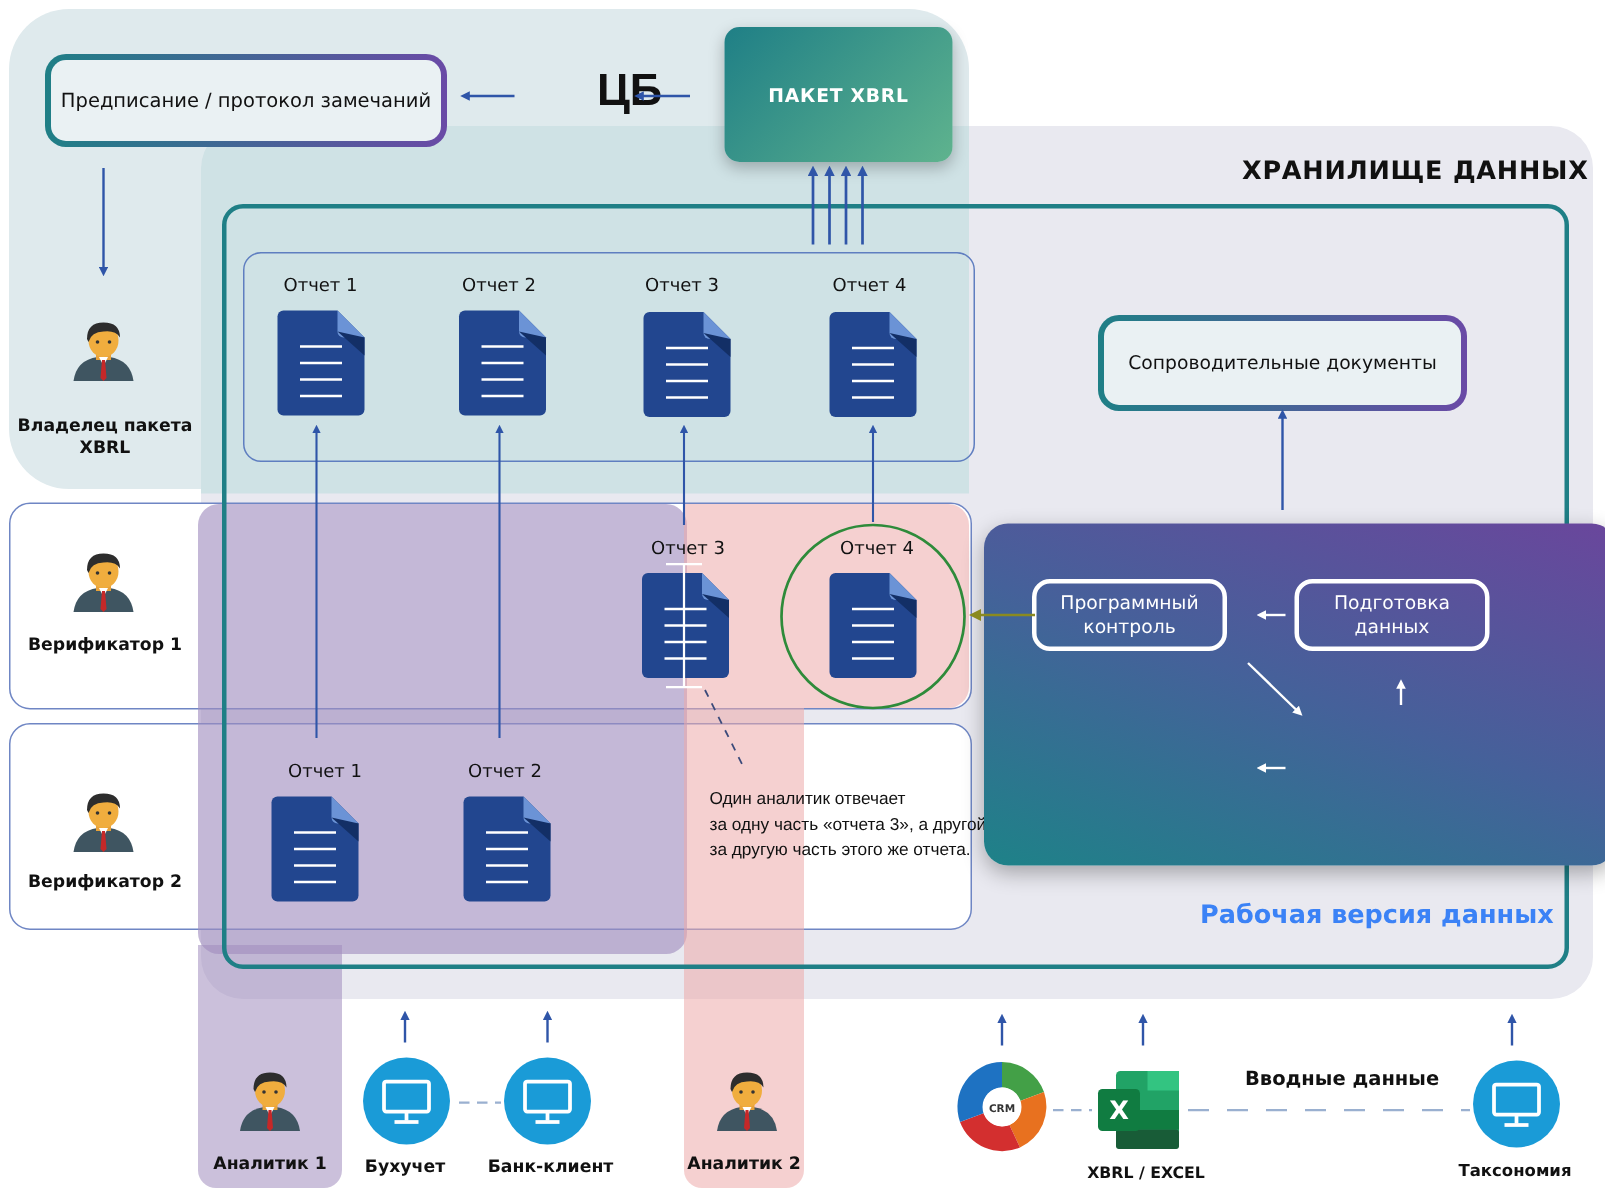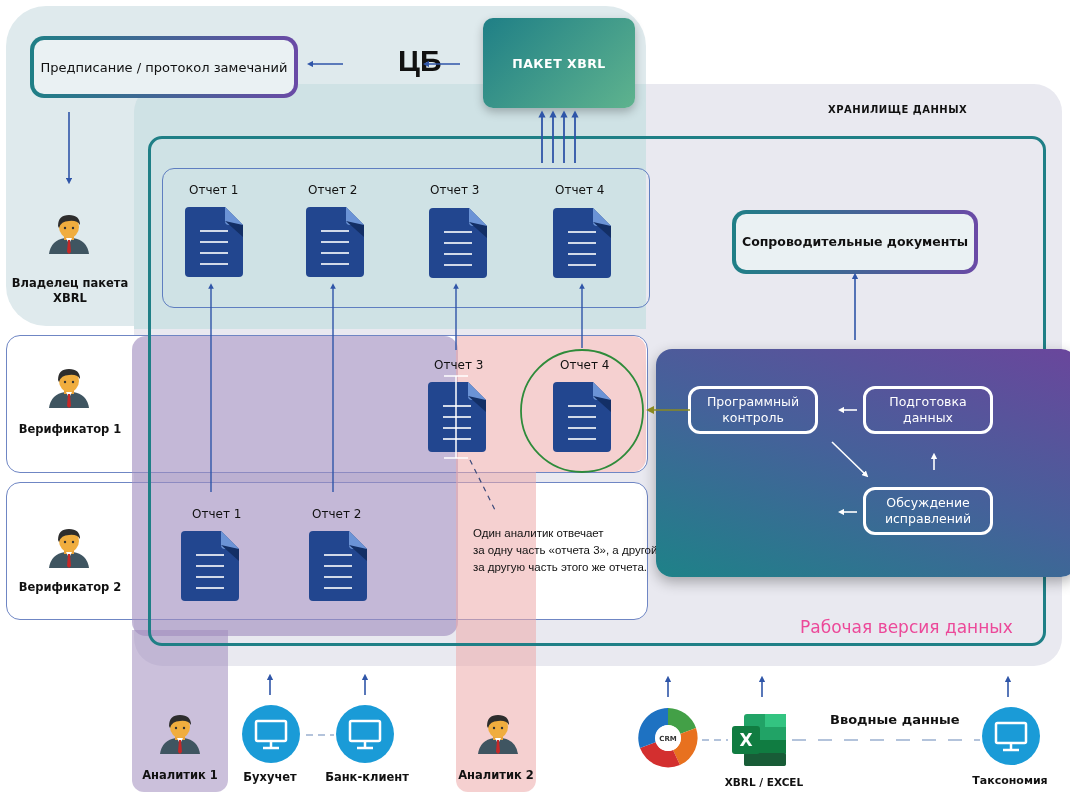--- a/index.html
+++ b/index.html
@@ -16,25 +16,25 @@
   #col-analyst1-low{left:132px;top:630px;width:96px;height:162px;background:rgba(160,140,190,0.55);border-radius:0 0 12px 12px;}
   #col-analyst2{left:456px;top:336px;width:190px;height:136px;background:rgba(236,170,170,0.55);border-radius:0 14px 14px 0;}
   #col-analyst2-strip{left:456px;top:472px;width:80px;height:320px;background:rgba(236,170,170,0.55);border-radius:0 0 12px 12px;}
   #workframe{left:148px;top:136px;width:898px;height:510px;border:3px solid #1f7f86;border-radius:14px;box-sizing:border-box;}
   #reports-box{left:162px;top:168px;width:486px;height:138px;border:1.5px solid #5f7ec0;border-radius:12px;}
   .grad-box{border-radius:14px;padding:4px;background:linear-gradient(90deg,#1f7f86,#6a4aa6);}
   .grad-box > div{background:#eaf1f3;border-radius:10px;width:100%;height:100%;display:flex;align-items:center;justify-content:center;text-align:center;}
   #prescription{left:30px;top:36px;width:260px;height:54px;}
   #prescription .inner{font-size:13px;color:#111;}
   #accomp{left:732px;top:210px;width:238px;height:56px;}
-  #accomp .inner{font-size:12.5px;font-weight:bold;line-height:16px;}
+  #accomp .inner{font-size:12.5px;font-weight:normal;line-height:16px;}
   #cb-label{left:358px;top:44px;font-size:30px;font-weight:bold;font-family:"Liberation Sans",sans-serif;margin-left:40px;}
   #xbrl-pkg{left:483px;top:18px;width:152px;height:90px;border-radius:10px;background:linear-gradient(135deg,#1f7f86,#5fb38e);color:#fff;font-weight:bold;font-size:12.5px;display:flex;align-items:center;justify-content:center;box-shadow:0 4px 10px rgba(0,0,0,.25);letter-spacing:.5px;}
-  #storage-title{left:828px;top:104px;font-size:10px;font-weight:bold;letter-spacing:.5px;}
-  #work-title{left:800px;top:600px;font-size:17px;font-weight:normal;color:#ec4899;margin-top:17px;}
+  #storage-title{left:828px;top:104px;font-size:17px;font-weight:bold;letter-spacing:.5px;}
+  #work-title{left:800px;top:600px;font-size:17px;font-weight:bold;color:#3b82f6;}
   .lbl{font-size:12px;color:#111;white-space:nowrap;}
   .person-lbl{font-size:11.5px;font-weight:bold;text-align:center;color:#111;}
   #process-panel{left:656px;top:349px;width:421px;height:228px;border-radius:16px;background:linear-gradient(20deg,#1e8288 0%,#45619a 50%,#6a469c 100%);box-shadow:0 5px 14px rgba(0,0,0,.3);}
   .proc{position:absolute;width:130px;height:48px;border:3.5px solid #fff;border-radius:12px;color:#fff;font-size:12.5px;display:flex;align-items:center;justify-content:center;text-align:center;line-height:16px;box-sizing:border-box;}
   #note{left:460px;top:525px;font-size:11.5px;line-height:17px;color:#111;font-family:"Liberation Sans",sans-serif;margin-left:13px;}
   #input-label{left:830px;top:712px;font-size:13px;font-weight:bold;}
   svg{overflow:visible;}
 </style>
 </head>
 <body>
@@ -79,21 +79,20 @@
 
 <div class="abs" id="note">
   <div>Один аналитик отвечает</div>
   <div>за одну часть «отчета 3», а другой</div>
   <div>за другую часть этого же отчета.</div>
 </div>
 
 <div class="abs" id="process-panel">
   <div class="proc" style="left:32px;top:37px;">Программный контроль</div>
   <div class="proc" style="left:207px;top:37px;">Подготовка данных</div>
-  <div class="proc" style="left:207px;top:138px;">Обсуждение исправлений</div>
 </div>
 
 <div class="abs" id="work-title">Рабочая версия данных</div>
 
 <div class="abs person-lbl" style="left:10px;top:276px;width:120px;line-height:15px;">Владелец пакета XBRL</div>
 <div class="abs person-lbl" style="left:10px;top:422px;width:120px;">Верификатор 1</div>
 <div class="abs person-lbl" style="left:10px;top:580px;width:120px;">Верификатор 2</div>
 <div class="abs person-lbl" style="left:140px;top:768px;width:80px;">Аналитик 1</div>
 <div class="abs person-lbl" style="left:456px;top:768px;width:80px;">Аналитик 2</div>
 

